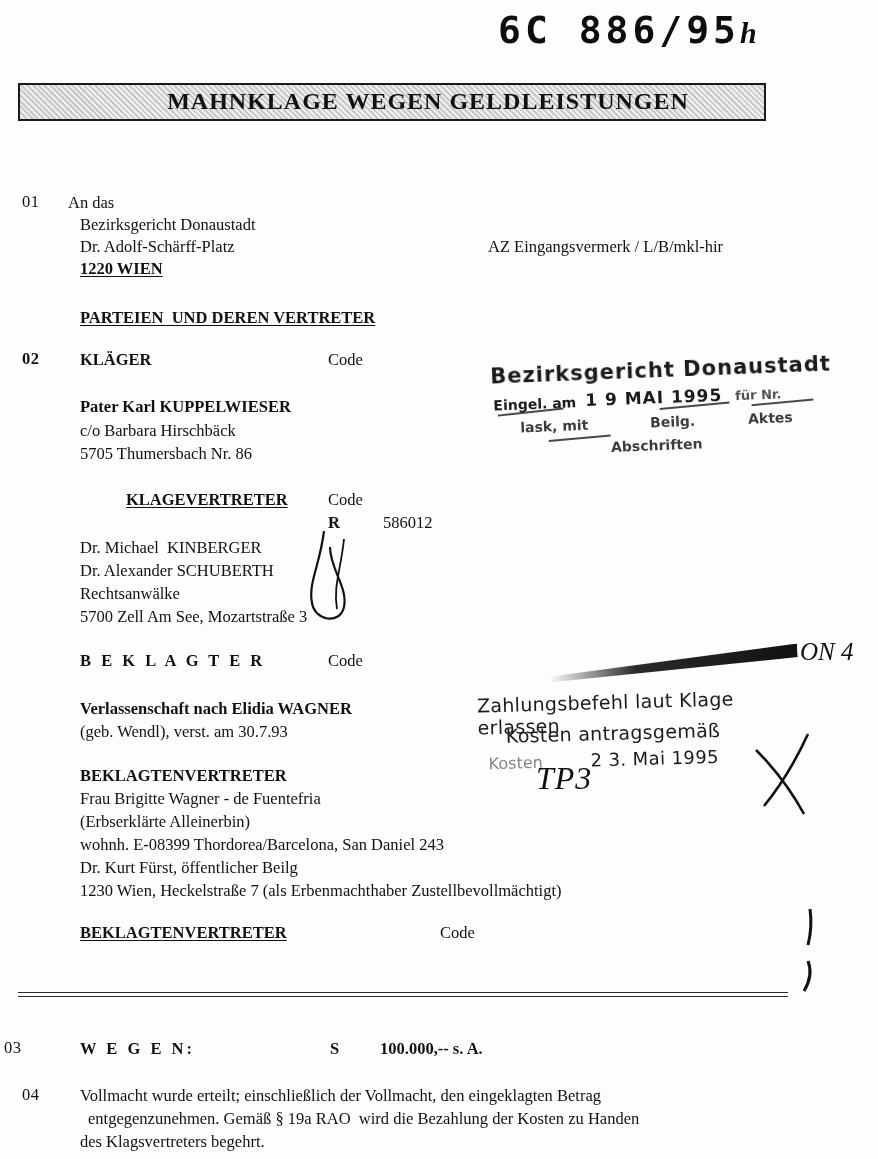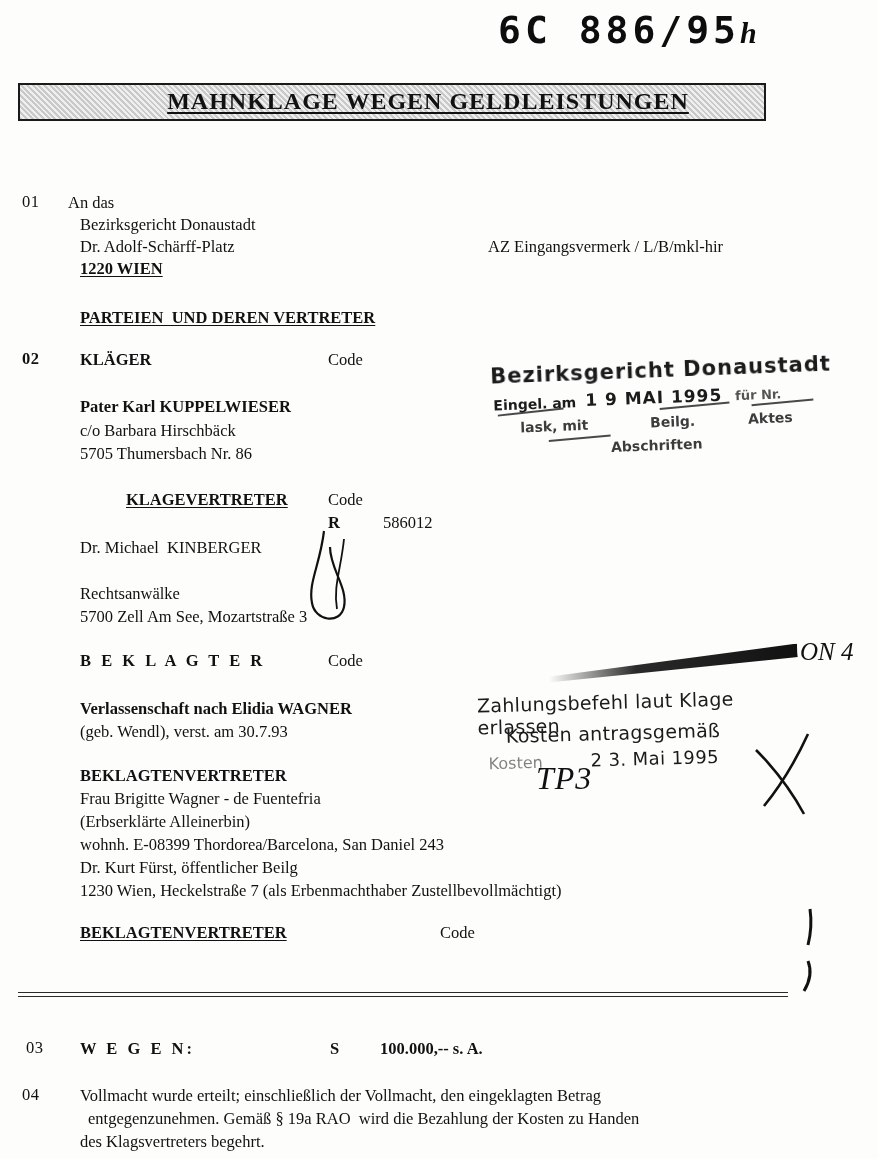--- a/index.html
+++ b/index.html
@@ -41,21 +41,20 @@
     box-sizing:border-box;
   }
   .banner-text{
     position:absolute;
     top:88px; left:18px;
     width:820px;
     text-align:center;
     font-size:24px;
     font-weight:bold;
     letter-spacing:1px;
-    text-decoration:underline;
     text-underline-offset:3px;
   }
 
   
   .num{
     position:absolute;
     font-size:16.5px;
     letter-spacing:0.5px;
   }
   .blk{
@@ -189,20 +188,21 @@
   <div class="blk b" style="top:396px;left:80px;">Pater Karl KUPPELWIESER</div>
   <div class="blk" style="top:420px;left:80px;">c/o Barbara Hirschbäck</div>
   <div class="blk" style="top:443px;left:80px;">5705 Thumersbach Nr. 86</div>
 
   <div class="blk b u" style="top:489px;left:80px;margin-left:46px;">KLAGEVERTRETER</div>
   <div class="blk" style="top:489px;left:328px;">Code</div>
   <div class="blk b" style="top:512px;left:328px;">R</div>
   <div class="blk" style="top:512px;left:383px;">586012</div>
 
   <div class="blk" style="top:537px;left:80px;">Dr. Michael  KINBERGER</div>
+  <div class="blk" style="top:560px;left:80px;">Dr. Alexander SCHUBERTH</div>
   <div class="blk" style="top:583px;left:80px;">Rechtsanwälke</div>
   <div class="blk" style="top:606px;left:80px;">5700 Zell Am See, Mozartstraße 3</div>
 
   <svg class="loop" viewBox="0 0 70 110">
     <path d="M24 6 C20 40, 8 58, 12 78 C15 96, 40 100, 44 82 C48 62, 30 44, 30 22" fill="none" stroke="#111" stroke-width="2.2"></path>
     <path d="M44 14 C41 44, 33 62, 37 84" fill="none" stroke="#111" stroke-width="1.8"></path>
   </svg>
 
   <div class="blk b sp" style="top:650px;left:80px;">B E K L A G T E R</div>
   <div class="blk" style="top:650px;left:328px;">Code</div>
@@ -216,21 +216,21 @@
   <div class="blk" style="top:834px;left:80px;text-align:center;">wohnh. E-08399 Thordorea/Barcelona, San Daniel 243</div>
   <div class="blk" style="top:857px;left:80px;">Dr. Kurt Fürst, öffentlicher Beilg</div>
   <div class="blk" style="top:880px;left:80px;">1230 Wien, Heckelstraße 7 (als Erbenmachthaber Zustellbevollmächtigt)</div>
 
   <div class="blk b u" style="top:922px;left:80px;">BEKLAGTENVERTRETER</div>
   <div class="blk" style="top:922px;left:440px;">Code</div>
 
   <div class="rule" style="top:992px;left:18px;width:770px;"></div>
   <div class="rule" style="top:996px;left:18px;width:770px;"></div>
 
-  <div class="num" style="top:1038px;left:26px;">03</div>
+  <div class="num" style="top:1038px;left:4px;">03</div>
   <div class="blk b sp" style="top:1038px;left:80px;">W E G E N:</div>
   <div class="blk b" style="top:1038px;left:330px;">S</div>
   <div class="blk b" style="top:1038px;left:380px;">100.000,-- s. A.</div>
 
   <div class="num" style="top:1085px;left:22px;">04</div>
   <div class="blk" style="top:1085px;left:80px;">Vollmacht wurde erteilt; einschließlich der Vollmacht, den eingeklagten Betrag</div>
   <div class="blk" style="top:1108px;left:88px;">entgegenzunehmen. Gemäß § 19a RAO  wird die Bezahlung der Kosten zu Handen</div>
   <div class="blk" style="top:1131px;left:80px;">des Klagsvertreters begehrt.</div>
 
   <div class="stamp-court">

